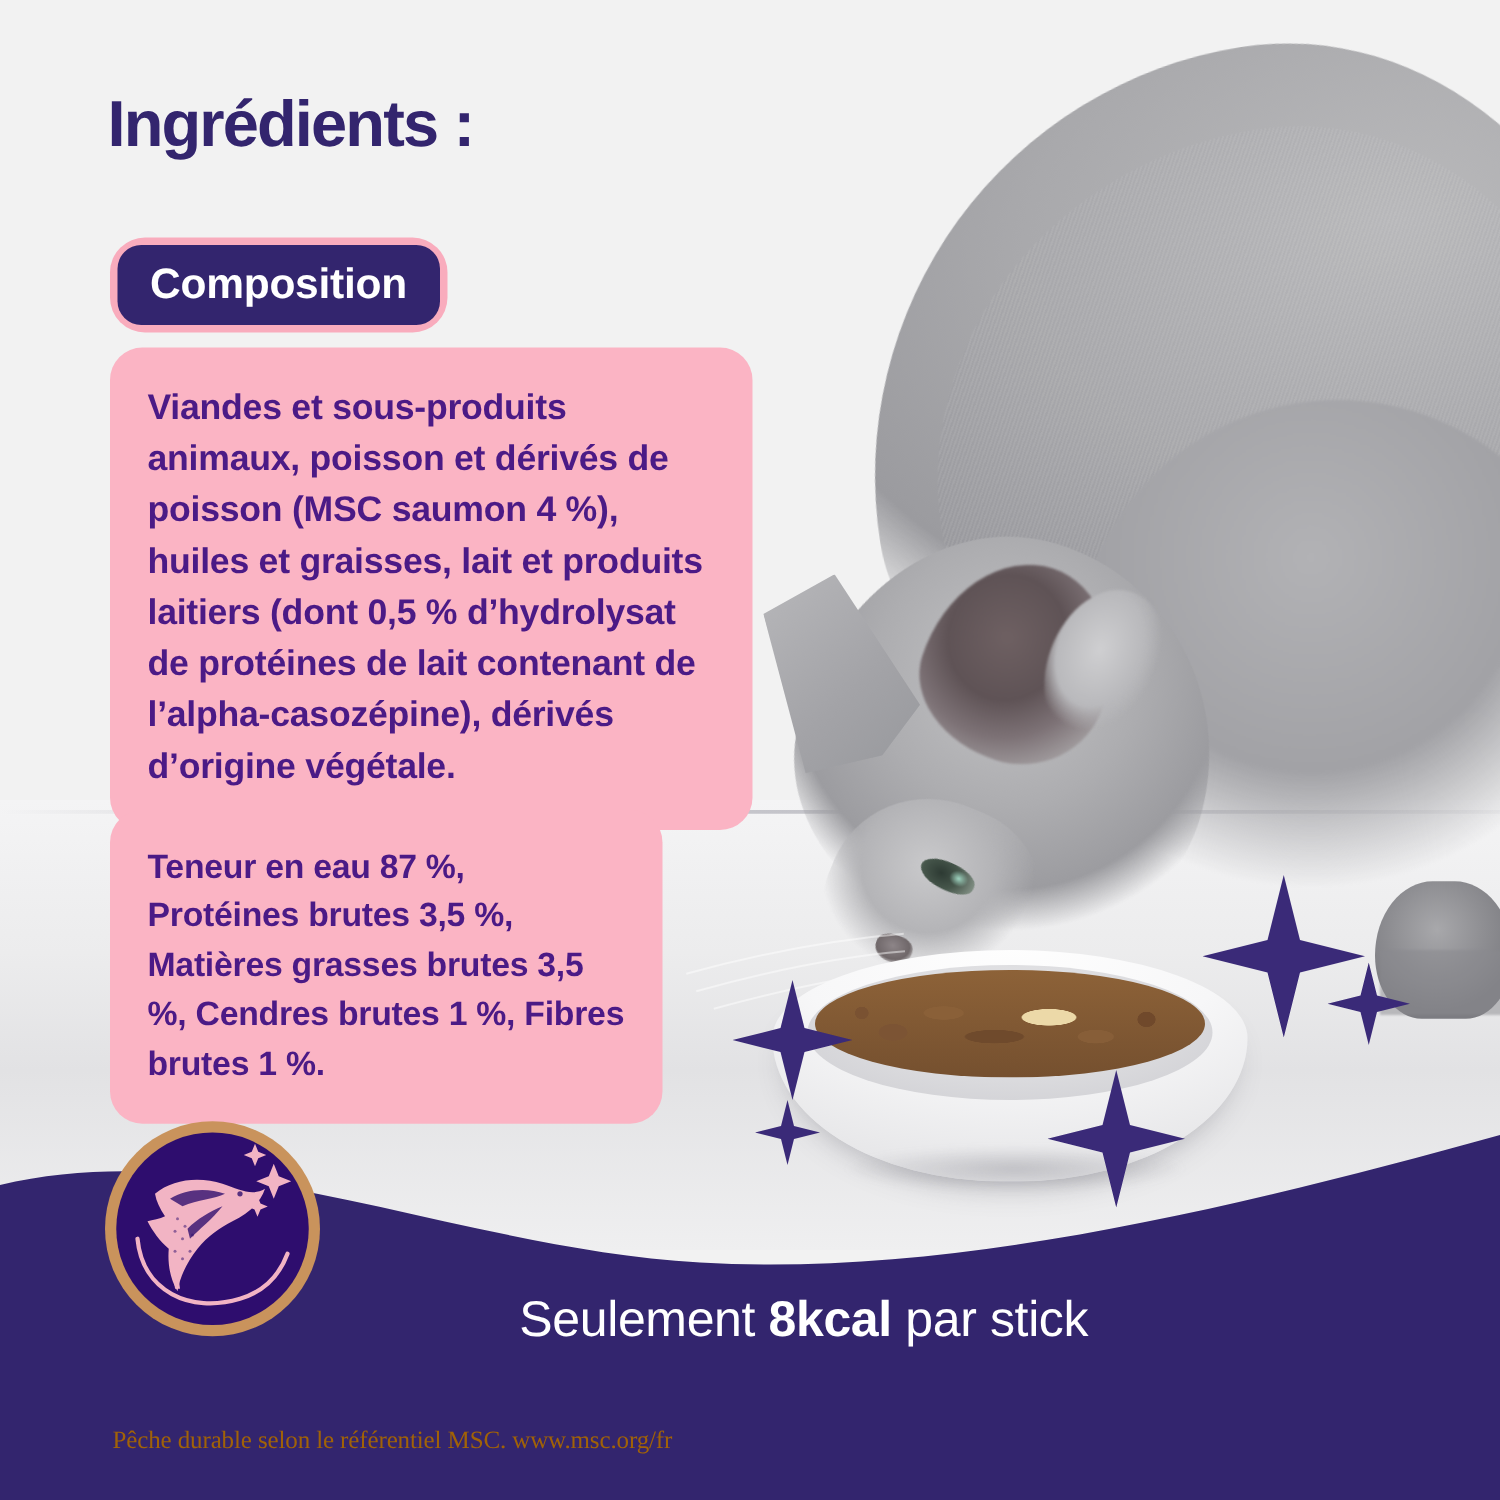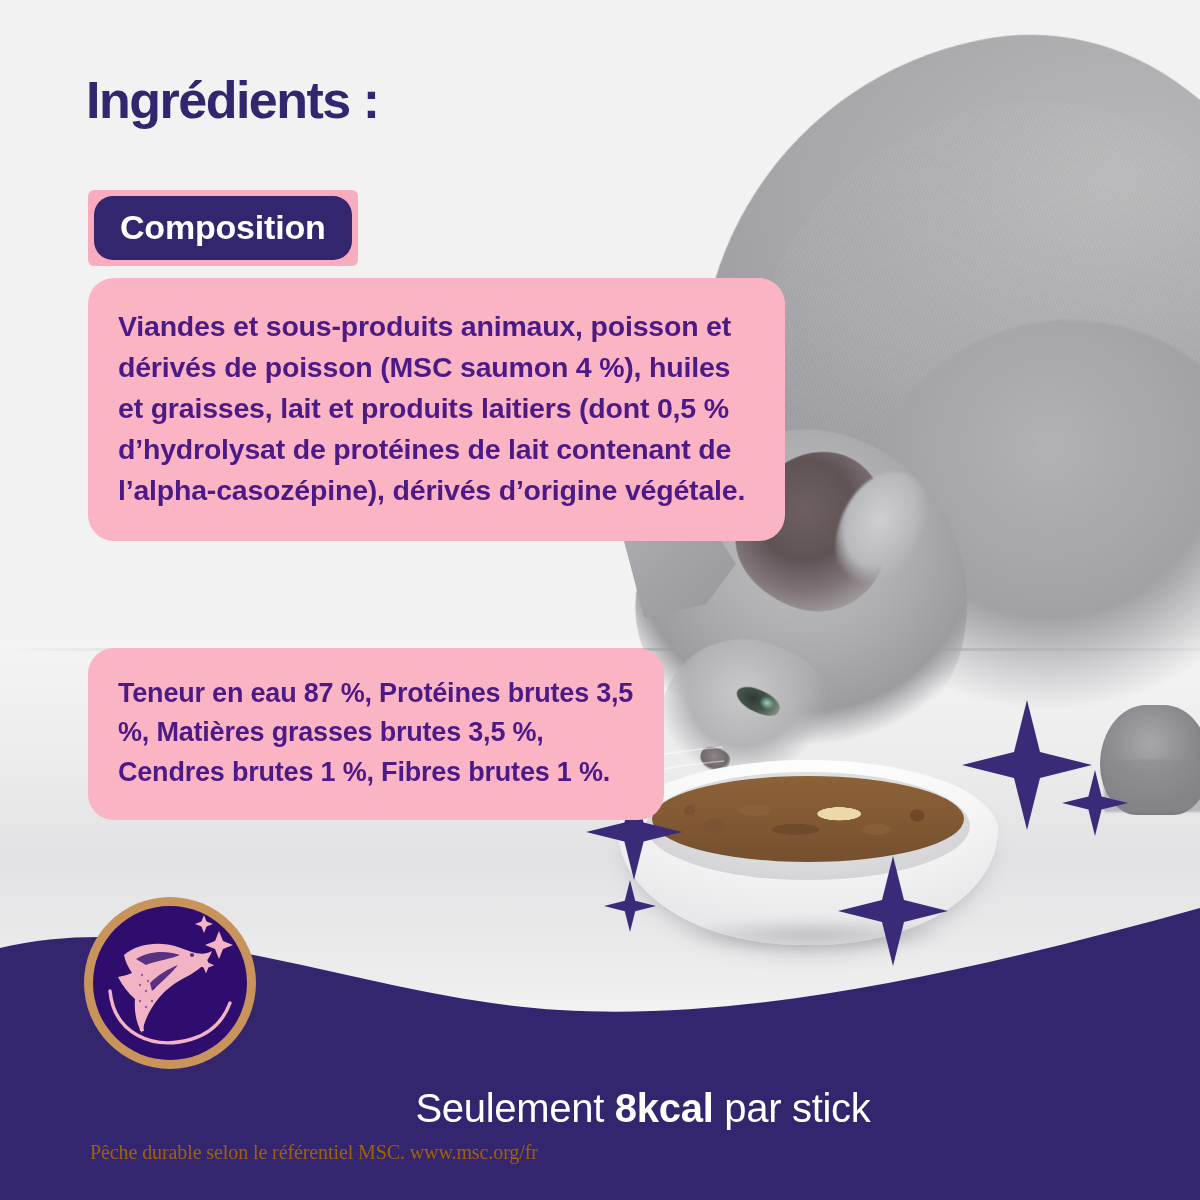--- a/index.html
+++ b/index.html
@@ -244,35 +244,35 @@
     letter-spacing: -1.5px;
     color: #33256e;
   }
 
   .panel {
     position: absolute;
     background: #fbb4c4;
   }
   .panel-composition {
     left: 88px; top: 278px;
-    width: 697px;
+    width: 514px;
     border-radius: 26px;
     padding: 28px 34px 30px 30px;
   }
   .panel-analytics {
     left: 88px; top: 648px;
-    width: 576px;
+    width: 442px;
     border-radius: 26px;
     padding: 26px 30px 28px 30px;
   }
 
   .tab {
     position: absolute;
     background: #f9acbd;
-    border-radius: 6px;
+    border-radius: 28px;
     padding: 6px;
   }
   .tab-inner {
     background: #33256e;
     border-radius: 19px;
     color: #ffffff;
     font-weight: bold;
     letter-spacing: -.2px;
     padding: 14px 26px 16px 26px;
     font-size: 34px;
@@ -301,21 +301,21 @@
   .badge {
     position: absolute;
     left: 80px; top: 893px;
     width: 180px; height: 180px;
   }
 
   
   .kcal-line {
     position: absolute;
     left: 0; right: 0;
-    top: 1088px;
+    top: 1036px;
     text-align: center;
     color: #ffffff;
     font-size: 40px;
     line-height: 1;
     letter-spacing: -.3px;
     padding-left: 86px;
   }
   .kcal-line .strong { font-weight: bold; }
 
   .msc-line {

